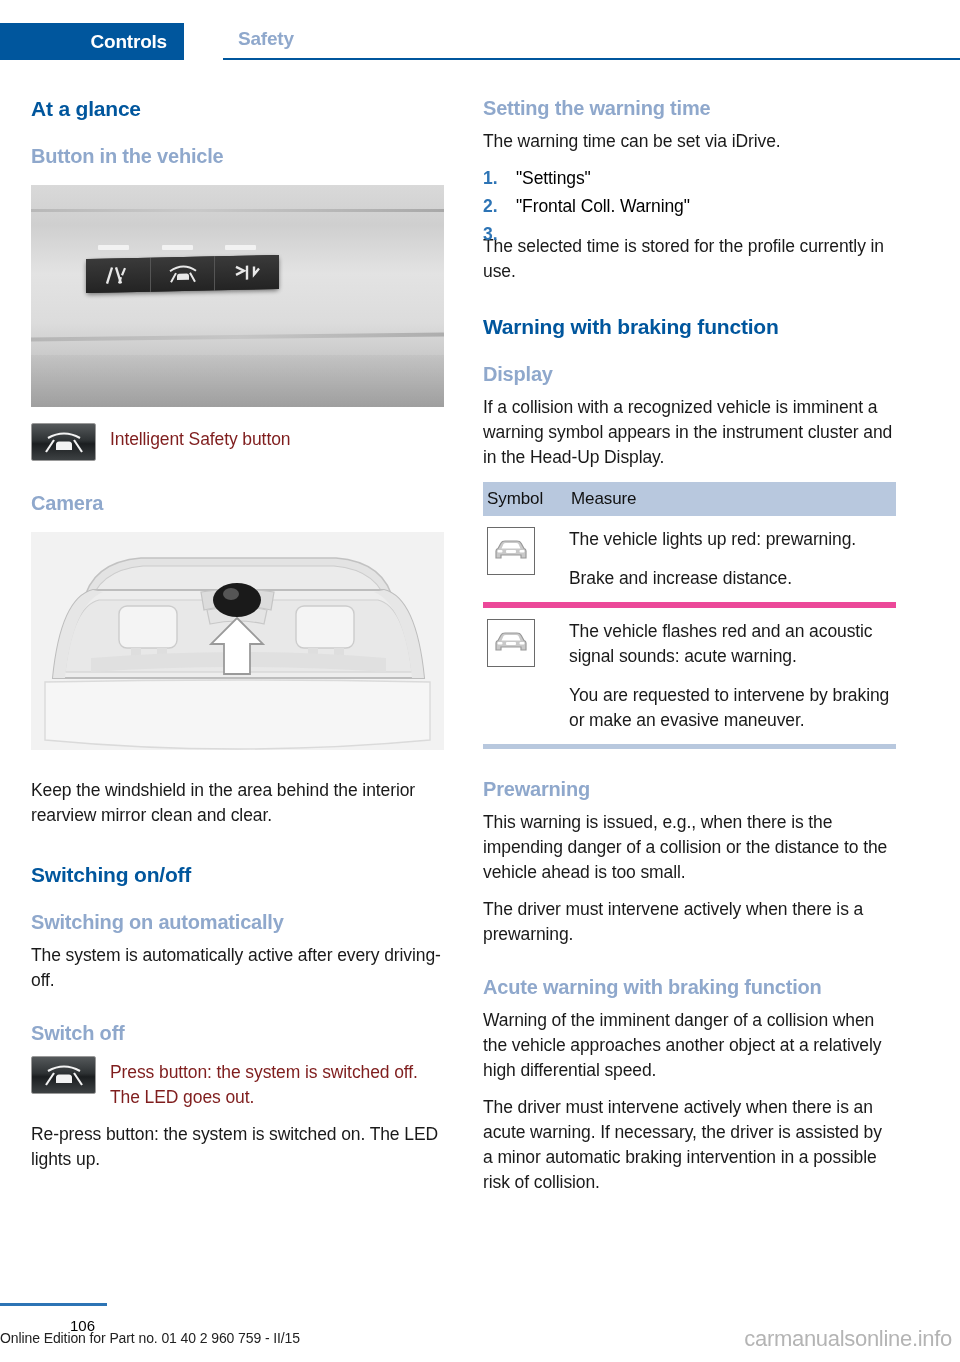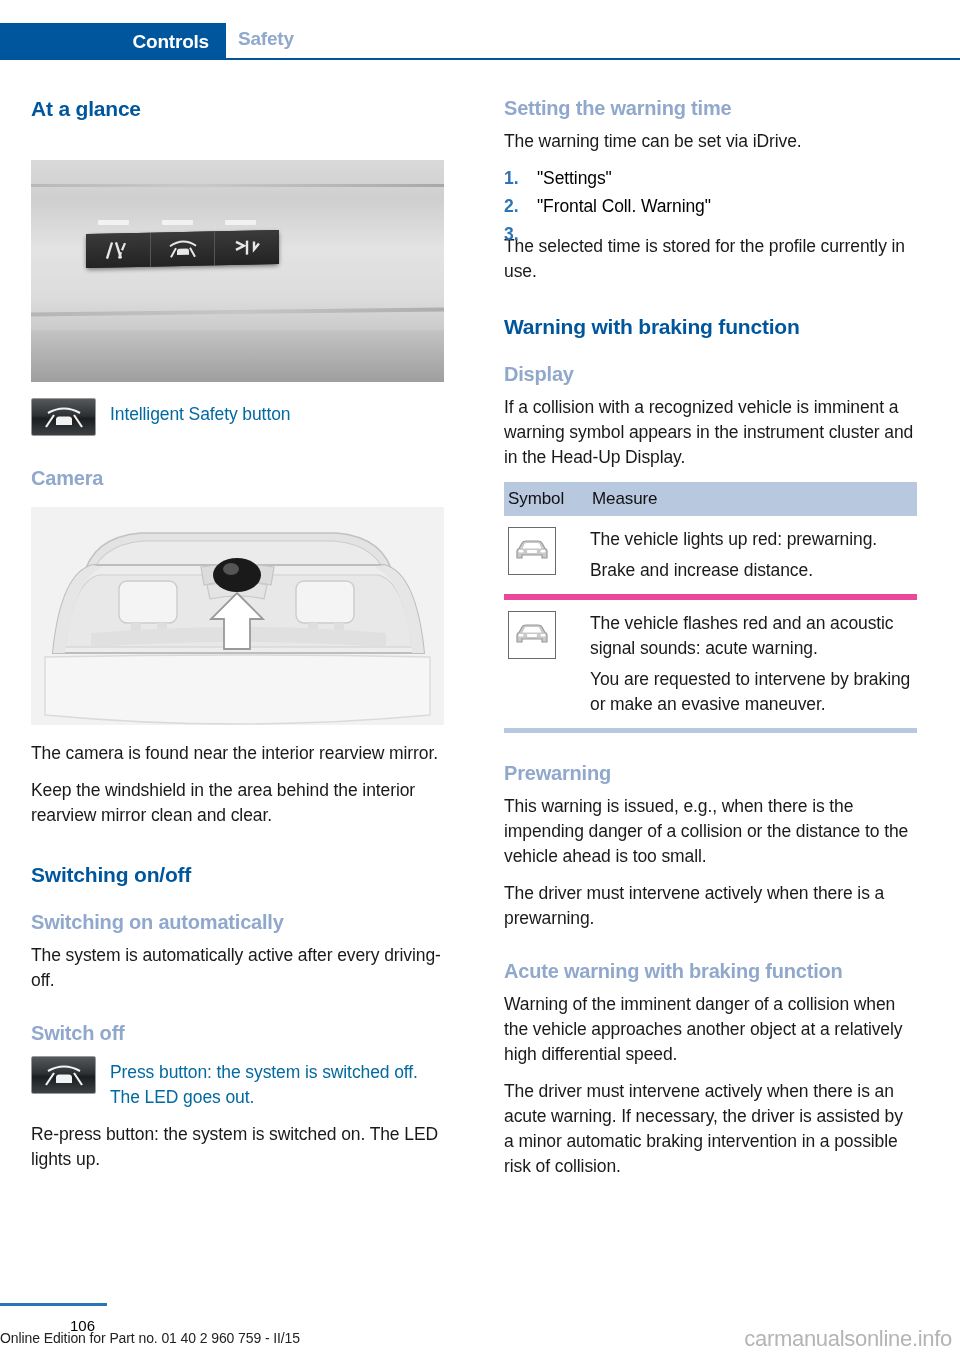--- a/index.html
+++ b/index.html
@@ -19,21 +19,21 @@
   
   .header {
     position: absolute;
     left: 0; top: 23px;
     width: 960px;
     height: 37px;
   }
   .tab-active {
     position: absolute;
     left: 0; top: 0;
-    width: 226px;
+    width: 184px;
     height: 37px;
     background: #00569d;
     display: flex;
     align-items: center;
     justify-content: flex-end;
     box-sizing: border-box;
     padding-right: 17px;
   }
   .tab-active span {
     color: #ffffff;
@@ -57,21 +57,21 @@
     background: #00569d;
   }
 
   
   .col {
     position: absolute;
     top: 96px;
     width: 413px;
   }
   .col-left { left: 31px; }
-  .col-right { left: 504px; }
+  .col-right { left: 483px; }
 
   
   h1.h-main {
     font-size: 21px;
     font-weight: bold;
     color: #00569d;
     margin: 0 0 0 0;
     letter-spacing: -0.2px;
     line-height: 26px;
   }
@@ -166,21 +166,21 @@
     border: 1px solid #9a9a9a;
     border-radius: 2px;
     flex: 0 0 auto;
     display: flex;
     align-items: center;
     justify-content: center;
   }
   .icon-row .lbl {
     font-size: 17.5px;
     line-height: 25px;
-    color: #0369a1;
+    color: #7f1d1d;
     letter-spacing: -0.1px;
     padding-top: 4px;
   }
 
   
   .photo-camera {
     position: relative;
     width: 413px;
     height: 218px;
     background: linear-gradient(180deg,#f3f3f3 0%, #eeeeee 55%, #fbfbfb 100%);
@@ -244,21 +244,21 @@
     align-items: center;
     justify-content: center;
     box-sizing: border-box;
   }
   .tab-bottom-rule {
     width: 413px;
     height: 5px;
     background: #b8c8de;
   }
   .cellp { margin: 0; }
-  .cellp + .cellp { margin-top: 6px; }
+  .cellp + .cellp { margin-top: 14px; }
 
   
   .footer-rule {
     position: absolute;
     left: 0; top: 1303px;
     width: 107px; height: 3px;
     background: #2d74b5;
   }
   .page-num {
     position: absolute;
@@ -292,20 +292,21 @@
   </div>
   <div class="tab-inactive">Safety</div>
   <div class="header-rule"></div>
 </div>
 
 <div class="col col-left">
 
   <h1 class="h-main">At a glance</h1>
   <div class="sp-22"></div>
 
+  <h2 class="h-sub">Button in the vehicle</h2>
   <div class="sp-16"></div>
 
   <div class="photo-buttons">
     <div class="pb-trimline"></div>
     <div class="pb-panelline"></div>
     <div class="pb-shadow"></div>
     <div class="led led1"></div>
     <div class="led led2"></div>
     <div class="led led3"></div>
     <div class="btn-cluster">
@@ -380,21 +381,20 @@
       <path d="M206 86 L232 112 L219 112 L219 142 L193 142 L193 112 L180 112 Z" fill="#ffffff" stroke="#9a9a9a" stroke-width="1.8"></path>
 
       <path d="M14 150 Q206 146 399 150 L399 208 Q206 226 14 208 Z" fill="#f6f6f6" stroke="#dadada" stroke-width="1.4"></path>
 
       <path d="M22 146 Q30 66 62 58 L72 60 Q42 72 34 146 Z" fill="#e6e6e6"></path>
       <path d="M393 146 Q385 66 353 58 L343 60 Q373 72 381 146 Z" fill="#e6e6e6"></path>
     </svg>
   </div>
 
   <div class="sp-16"></div>
-  <p class="body">The camera is found near the interior rearview mirror.</p>
   <div class="sp-12"></div>
   <p class="body">Keep the windshield in the area behind the interior rearview mirror clean and clear.</p>
 
   <div class="sp-34"></div>
   <h1 class="h-main">Switching on/off</h1>
   <div class="sp-22"></div>
 
   <h2 class="h-sub">Switching on automatically</h2>
   <div class="sp-8"></div>
   <p class="body">The system is automatically active after every driving-off.</p>

